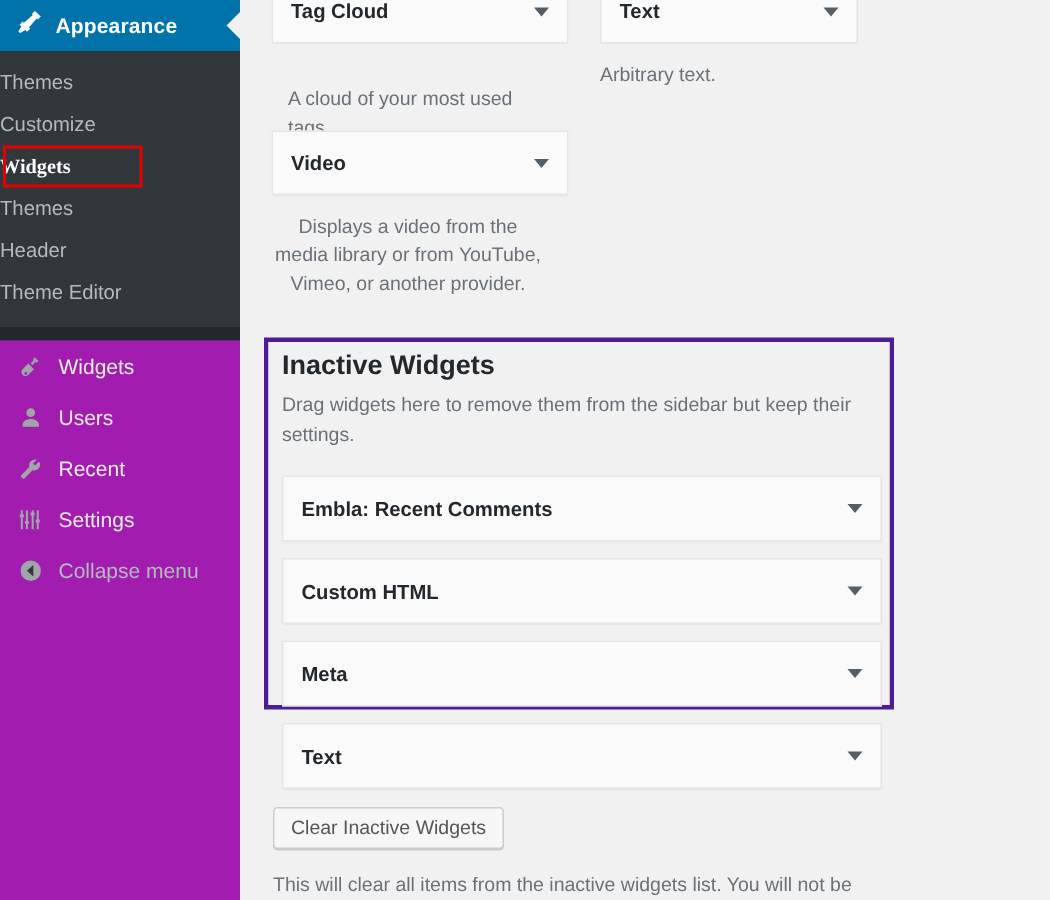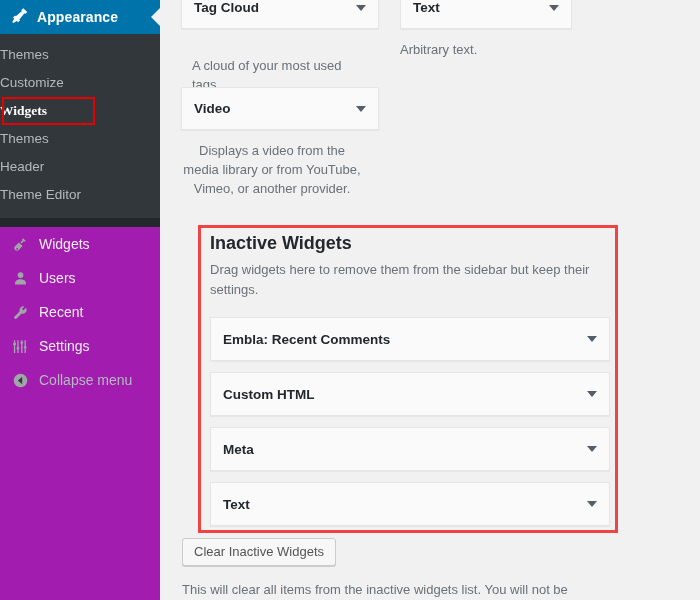--- a/index.html
+++ b/index.html
@@ -155,23 +155,22 @@
     line-height: 19px;
     color: #6a7178;
   }
 
   
   #inactive-panel {
     position: absolute;
     left: 176px;
     top: 225px;
     width: 420px;
-    height: 308px;
-    border: 3px solid #ef4444;
-    margin-left: 22px;
+    height: 248px;
+    border: 3px solid #4c1d95;
   }
   #inactive-inner {
     position: absolute;
     inset: 0;
     background: #f1f1f1;
   }
   #inactive-title {
     position: absolute;
     left: 9px;
     top: 5px;

